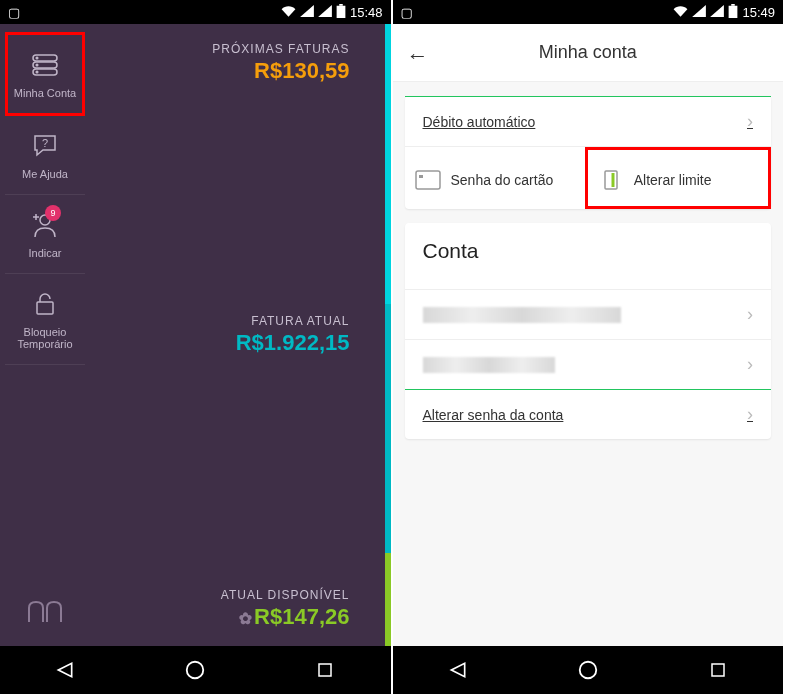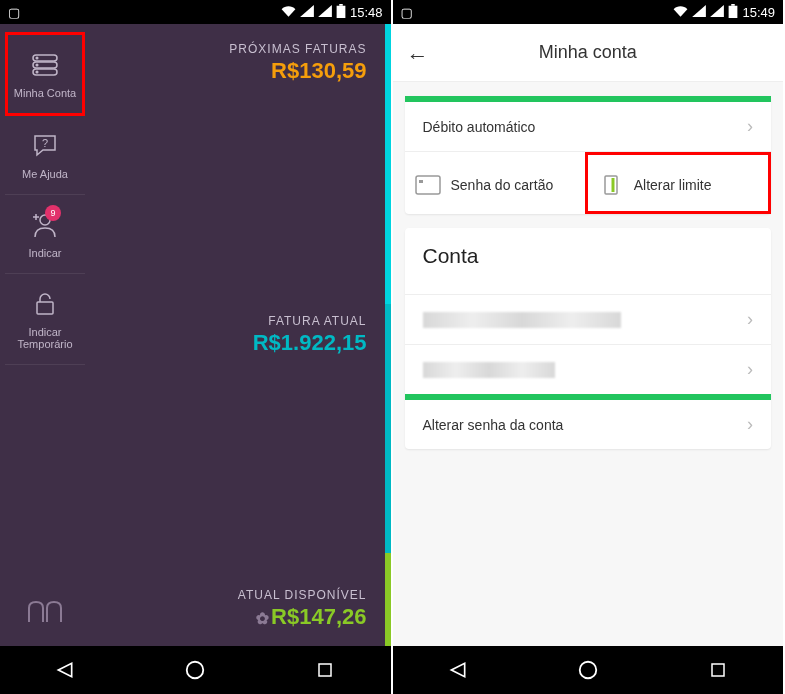--- a/index.html
+++ b/index.html
@@ -20,40 +20,40 @@
   .left-content { flex: 1; display: flex; background: #3f2f47; position: relative; }
   .sidebar { width: 90px; display: flex; flex-direction: column; align-items: center; padding-top: 8px; }
   .sidebar-item { width: 80px; padding: 14px 4px; display: flex; flex-direction: column; align-items: center; gap: 6px; color: #c0b5c8; font-size: 11px; text-align: center; border-bottom: 1px solid rgba(255,255,255,0.08); position: relative; }
   .sidebar-item.highlighted { border: 3px solid #ff0000; }
   .sidebar-icon { width: 32px; height: 32px; stroke: #c0b5c8; fill: none; stroke-width: 1.5; }
   .badge { position: absolute; top: 10px; right: 24px; background: #e2316b; color: #fff; border-radius: 10px; font-size: 9px; width: 16px; height: 16px; display: flex; align-items: center; justify-content: center; }
   .sidebar-bottom { margin-top: auto; margin-bottom: 16px; }
   .logo { width: 40px; height: 28px; stroke: #8b7a94; fill: none; stroke-width: 2; }
   
   .main-area { flex: 1; position: relative; border-right: 6px solid; border-image: linear-gradient(to bottom, #00d4e0 0%, #00d4e0 45%, #00b9c4 45%, #00b9c4 85%, #8ac926 85%, #8ac926 100%) 1; }
-  .info-block { position: absolute; right: 18px; text-align: right; }
+  .info-block { position: absolute; right: 35px; text-align: right; }
   .info-label { color: #c8bfd0; font-size: 12px; letter-spacing: 1px; margin-bottom: 2px; }
   .info-value { font-size: 22px; font-weight: 600; }
   .orange { color: #f59e0b; }
   .teal { color: #00b9c4; }
   .green { color: #8ac926; }
   .gear { font-size: 16px; vertical-align: middle; margin-right: 2px; color: #8b7a94; }
   
   
   .right-content { flex: 1; background: #f7f7f7; display: flex; flex-direction: column; }
   .header { background: #fff; height: 58px; display: flex; align-items: center; position: relative; border-bottom: 1px solid #eee; }
   .back-arrow { position: absolute; left: 14px; font-size: 22px; color: #333; }
   .header-title { width: 100%; text-align: center; font-size: 18px; color: #333; }
   
   .card { background: #fff; margin: 14px 12px 0; border-radius: 4px; box-shadow: 0 1px 2px rgba(0,0,0,0.08); }
   .card-section { padding: 16px 18px; }
   .card-title { font-size: 21px; color: #222; margin-bottom: 14px; font-weight: 400; }
   .detail-row { font-size: 13px; color: #333; line-height: 1.5; }
   .divider { height: 1px; background: #eee; margin: 14px 0; }
-  .chevron-row { display: flex; align-items: center; justify-content: space-between; padding: 14px 18px; border-top: 6px solid #22c55e; font-size: 14px; color:#333; }
+  .chevron-row { display: flex; align-items: center; justify-content: space-between; padding: 14px 18px; border-top: 1px solid #22c55e; font-size: 14px; color:#333;text-decoration:underline; }
   .chevron { color: #bbb; font-size: 18px; }
   
   .action-row { display: flex; border-top: 1px solid #eee; }
   .action-cell { flex: 1; padding: 20px 10px 16px; text-align: center; font-size: 14px; color: #333; display: flex; flex-direction: row; align-items: center; gap: 10px; }
   .action-cell.highlighted { border: 3px solid #ff0000; }
   .action-icon { width: 26px; height: 20px; }
   
   .blurred-row { display:flex; align-items:center; justify-content:space-between; padding: 14px 18px; border-top:1px solid #eee; }
   .blur-bar { width: 60%; height: 16px; background: linear-gradient(90deg,#d8d8d8,#eee,#d8d8d8,#eee,#d8d8d8); filter: blur(1px); }
 </style>
@@ -121,21 +121,21 @@
               <line x1="4" y1="8" x2="10" y2="8"></line>
               <line x1="7" y1="5" x2="7" y2="11"></line>
             </svg>
           <span>Indicar</span>
         </div>
         <div class="sidebar-item">
           <svg class="sidebar-icon" viewBox="0 0 32 32">
               <rect x="8" y="14" width="16" height="12" rx="1"></rect>
               <path d="M11 14v-3a5 5 0 0110 0"></path>
             </svg>
-          <span>Indicar Temporário</span>
+          <span>Bloqueio Temporário</span>
         </div>
         <div class="sidebar-bottom">
           <svg class="logo" viewBox="0 0 40 28">
               <path d="M4 24V10c0-4 3-6 7-6s7 2 7 6v14M22 24V10c0-4 3-6 7-6s7 2 7 6v14"></path>
             </svg>
         </div>
       </div>
 
       <div class="main-area">
         <div class="info-block" style="top:18px;">

